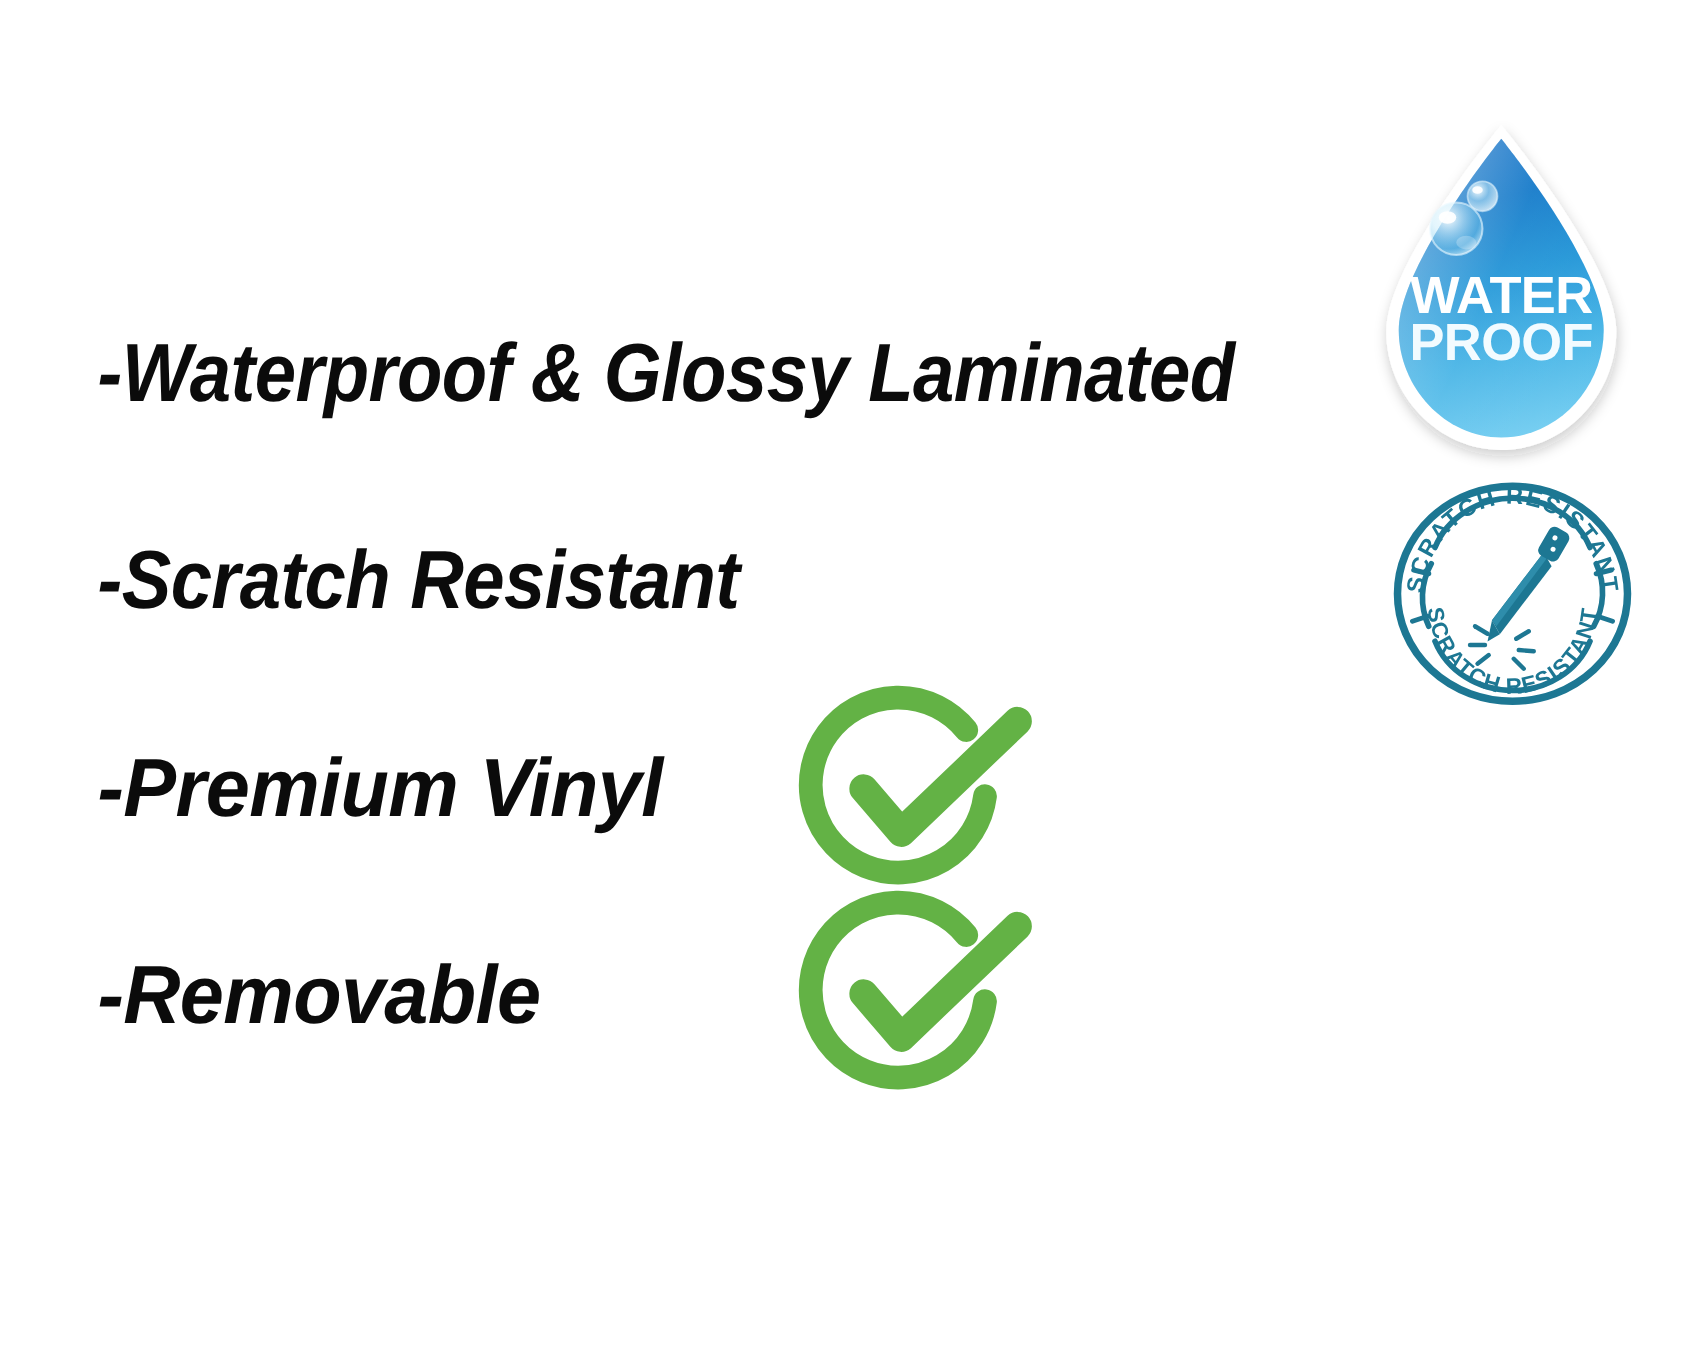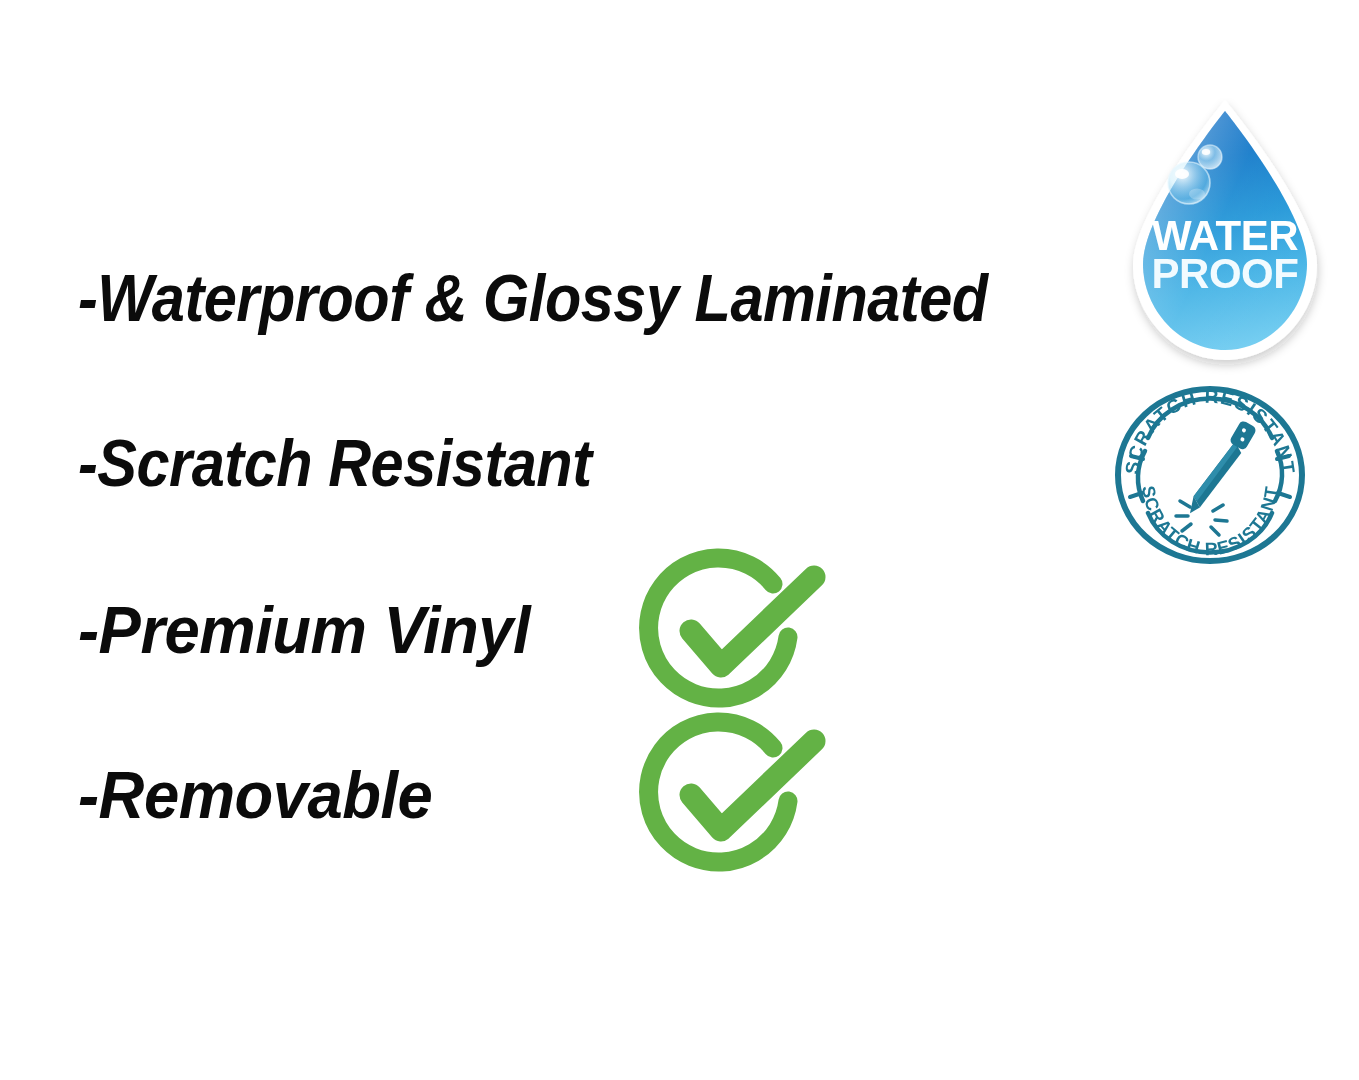--- a/index.html
+++ b/index.html
@@ -31,21 +31,21 @@
     letter-spacing: -0.5px;
   }
   .feature-line.l0 { top: 265px; font-size: 66px; transform: scaleX(0.90); transform-origin: left center; }
   .feature-line.l1 { top: 430px; font-size: 66px; transform: scaleX(0.90); transform-origin: left center; }
   .feature-line.l2 { top: 597px; font-size: 66px; transform: scaleX(0.96); transform-origin: left center; }
   .feature-line.l3 { top: 762px; font-size: 66px; transform: scaleX(0.96); transform-origin: left center; }
 
   
   .badge-waterproof {
     position: absolute;
-    left: 1121px;
+    left: 1097px;
     top: 98px;
     width: 208px;
     height: 272px;
   }
   .badge-scratch {
     position: absolute;
     left: 1112px;
     top: 385px;
     width: 196px;
     height: 180px;

